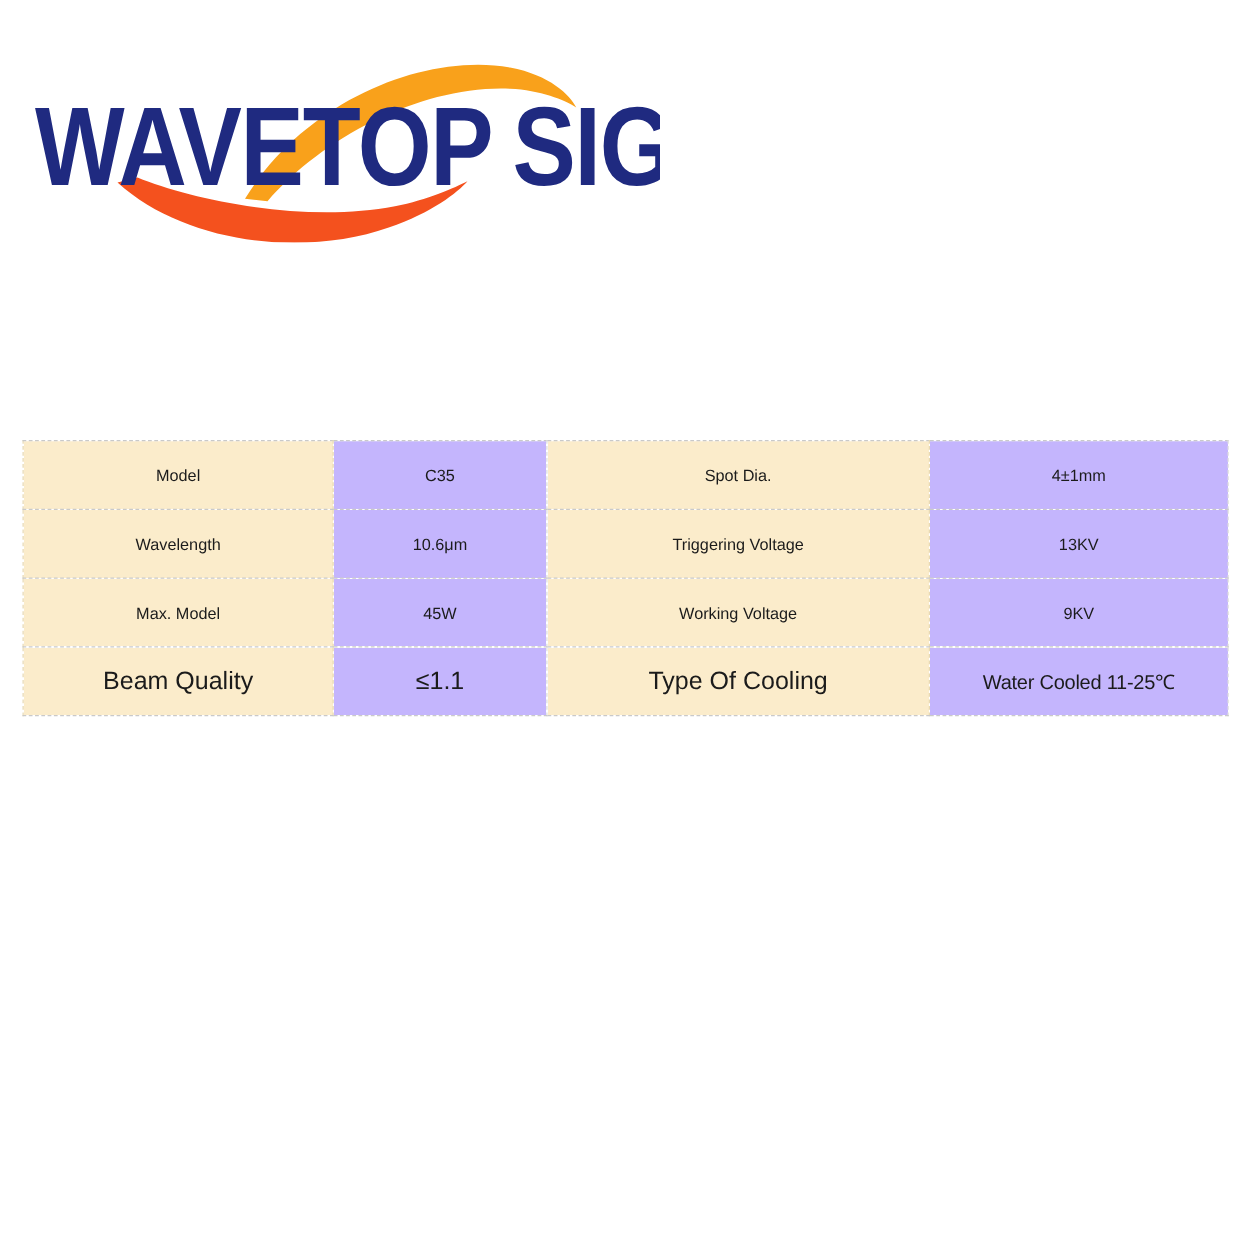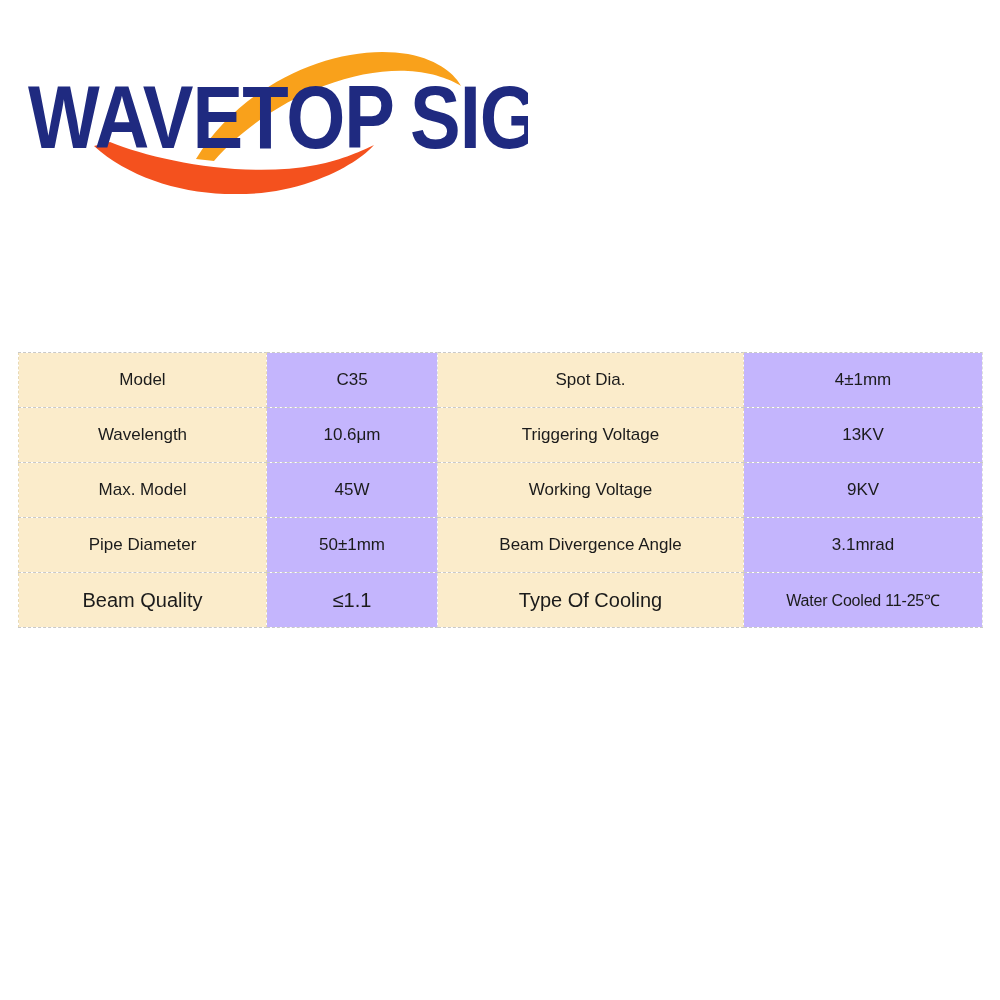--- a/index.html
+++ b/index.html
@@ -46,21 +46,21 @@
   table.spec col.c-label  { width: 248px; }
   table.spec col.c-value  { width: 171px; }
   table.spec col.c-label2 { width: 306px; }
   table.spec col.c-value2 { width: 239px; }
 
   table.spec td {
     height: 54px;
     padding: 0 6px;
     text-align: center;
     vertical-align: middle;
-    font-size: 17px;
+    font-size: 13px;
     color: #1b1b1b;
     border-top: 1px dashed #c9c9c9;
     border-bottom: 1px dashed #c9c9c9;
     border-left: 1px dashed #dedede;
     border-right: 1px dashed #dedede;
     white-space: nowrap;
     overflow: hidden;
   }
   table.spec td.label {
     background: #fbeccb;
@@ -115,26 +115,20 @@
         <td class="label">Triggering Voltage</td>
         <td class="value">13KV</td>
       </tr>
       <tr>
         <td class="label">Max. Model</td>
         <td class="value">45W</td>
         <td class="label">Working Voltage</td>
         <td class="value">9KV</td>
       </tr>
       <tr>
-        <td class="label">Pipe Diameter</td>
-        <td class="value">50±1mm</td>
-        <td class="label">Beam Divergence Angle</td>
-        <td class="value">3.1mrad</td>
-      </tr>
-      <tr>
         <td class="label">Beam Quality</td>
         <td class="value">≤1.1</td>
         <td class="label">Type Of Cooling</td>
         <td class="value small">Water Cooled 11-25℃</td>
       </tr>
     </tbody>
   </table>
 </div>
 
 </body></html>

